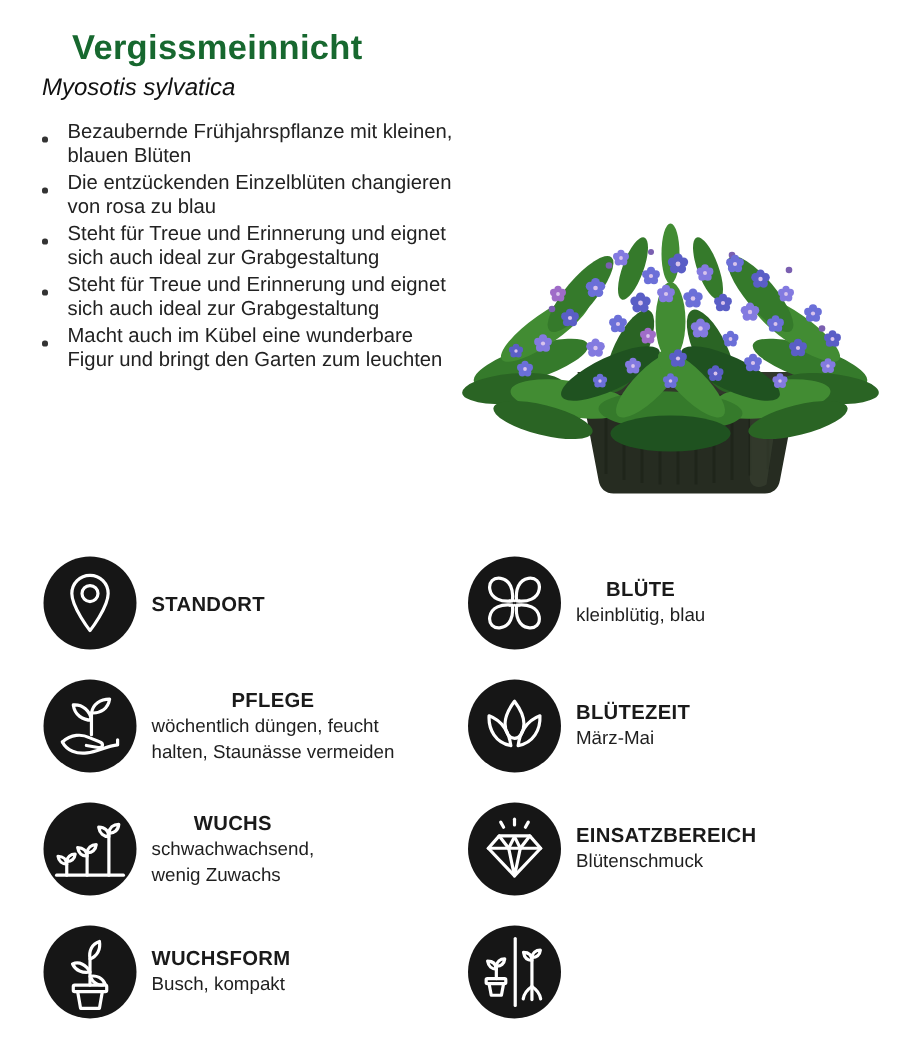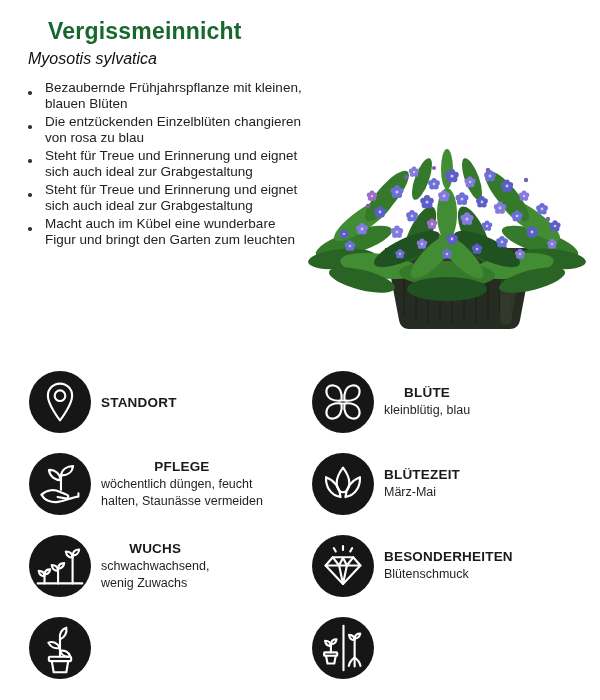--- a/index.html
+++ b/index.html
@@ -285,37 +285,41 @@
             <path d="M14 31.5 H50"></path>
             <path d="M21.5 23 L28 31.5 L32 50.5 L36 31.5 L42.5 23"></path>
             <path d="M28 31.5 L32 23.5 L36 31.5"></path>
             <path d="M22.5 13.5 L24.5 17"></path>
             <path d="M32 11.5 V15.5"></path>
             <path d="M41.5 13.5 L39.5 17"></path>
           </g>
         </svg>
       </div>
       <div class="feature-text">
-        <div class="feature-label">BESONDERHEITEN</div>
+        <div class="feature-label">EINSATZBEREICH</div>
         <div class="feature-value">Blütenschmuck</div>
       </div>
     </div>
 
     <div class="feature">
       <div class="icon-circle">
         <svg width="62" height="62" viewBox="0 0 64 64">
           <g class="ic" stroke-width="2">
             <rect x="20.5" y="41" width="23" height="4.5" rx="1"></rect>
             <path d="M23.5 45.5 L25.5 57 H38.5 L40.5 45.5"></path>
             <path d="M32 41 V23"></path>
             <path d="M32 23 C31 17.5 33.5 12.5 38.5 11 C39.5 16.5 36.8 21.3 32 23 Z"></path>
             <path d="M32 32 C27 33 22 31 20 26.5 C24.5 24.5 29.5 27 32 32 Z"></path>
             <path d="M32 35 C36.5 34 40.8 36 42.5 40.5 C38 42 34 39.5 32 35 Z"></path>
           </g>
         </svg>
+      </div>
+      <div class="feature-text">
+        <div class="feature-label">WUCHSFORM</div>
+        <div class="feature-value">Busch, kompakt</div>
       </div>
     </div>
 
     <div class="feature">
       <div class="icon-circle">
         <svg width="62" height="62" viewBox="0 0 64 64">
           <g class="ic" stroke-width="2">
             <path d="M32.5 9 V55"></path>
             <rect x="12.5" y="36.5" width="13.5" height="3.5" rx="0.8"></rect>
             <path d="M14.5 40 L16 48 H23 L24.5 40"></path>

